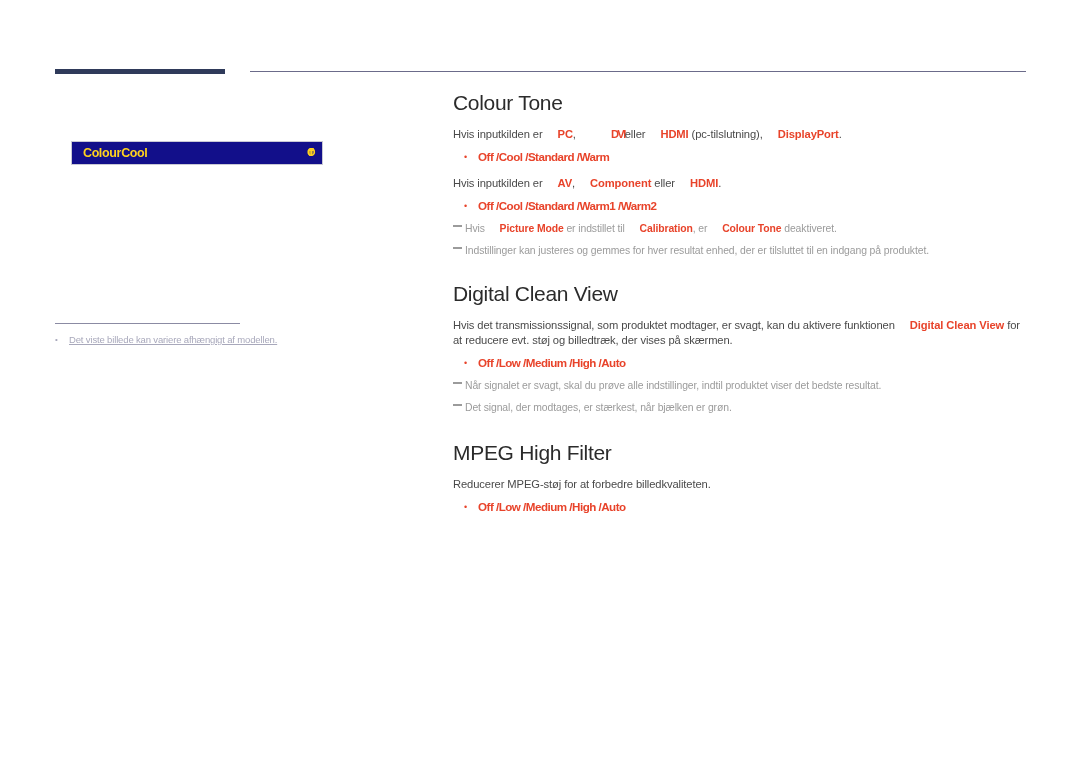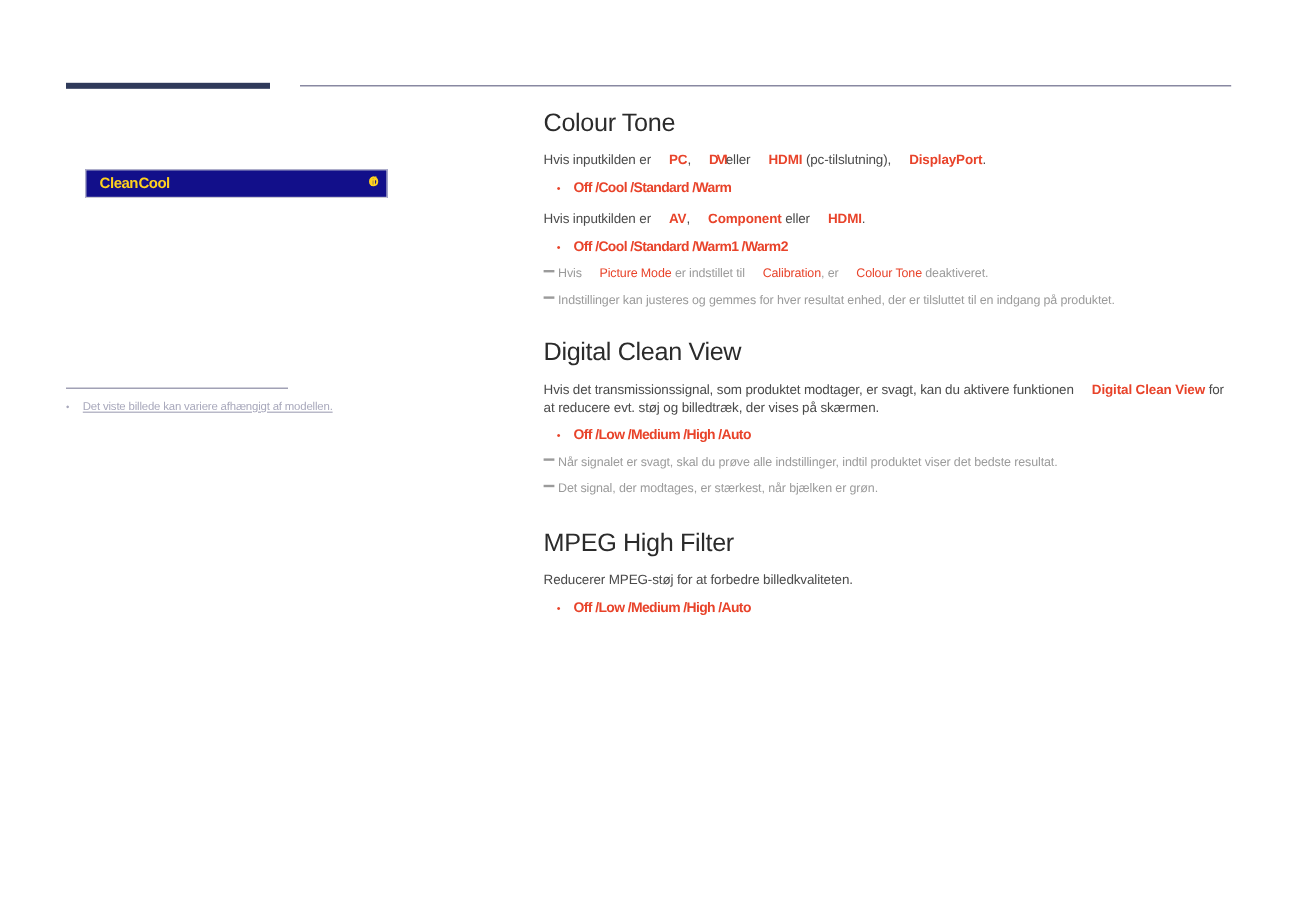--- a/index.html
+++ b/index.html
@@ -131,20 +131,21 @@
     color: #4a4a4a;
     letter-spacing: -0.1px;
   }
   .hl {
     color: #e8432a;
     font-weight: bold;
     padding-left: 12px;
   }
   .tight {
     letter-spacing: -1.6px;
+    margin-left: 20px;
   }
   .bullet-row {
     margin-top: 7px;
     display: flex;
     align-items: flex-start;
     font-size: 11.6px;
     line-height: 16px;
   }
   .b-dot {
     flex: 0 0 25px;
@@ -177,41 +178,41 @@
     content: "";
     position: absolute;
     left: 0;
     top: 3px;
     width: 9px;
     height: 2px;
     background: #9b9b9b;
   }
   .note-text .hl {
     color: #e8432a;
-    font-weight: normal;
+    font-weight: bold;
   }
   .sec-gap {
     height: 23px;
   }
   .sec-gap-lg {
     height: 25px;
   }
 </style>
 </head>
 <body>
 
 <div class="header-rules">
   <div class="rule-thick"></div>
   <div class="rule-thin"></div>
 </div>
 
 <div class="left-col">
 
   <div class="osd-bar">
-    <span class="osd-label"><span>Clean</span><span class="sq">&nbsp;</span><span>Cool</span></span>
+    <span class="osd-label"><span>Colour</span><span class="sq">&nbsp;</span><span>Cool</span></span>
     <span class="osd-value">Off</span>
   </div>
 
   <div class="fn-rule"></div>
   <div class="fn-row">
     <span class="fn-bullet">•</span>
     <span class="fn-text">Det viste billede kan variere afhængigt af modellen.</span>
   </div>
 
 </div>

